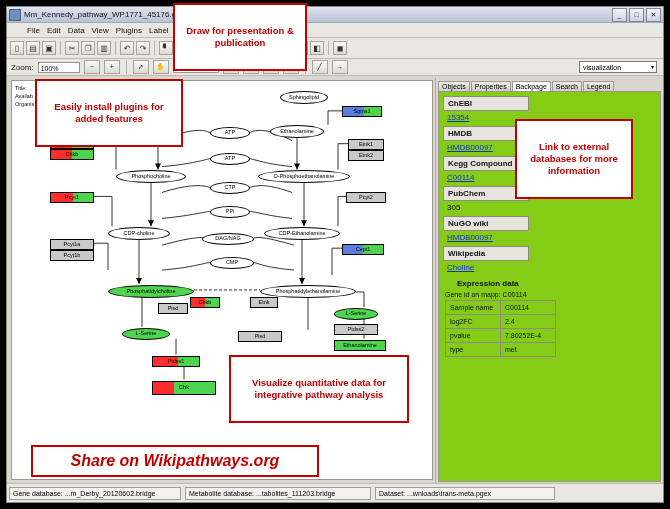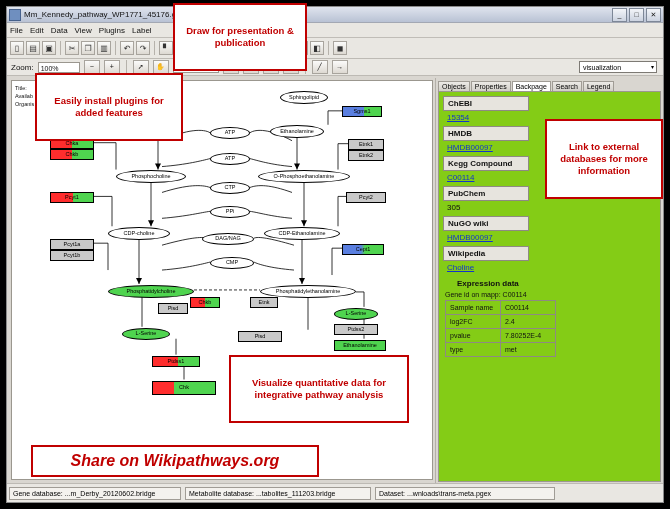--- a/index.html
+++ b/index.html
@@ -17,21 +17,21 @@
     border-bottom:1px solid #a3a8b3;display:flex;align-items:center;
     font-size:8px;color:#111;padding:0 2px;box-sizing:border-box;
   }
   .titlebar .ticon{width:10px;height:10px;background:#6f8fbf;border:1px solid #46618c;margin-right:3px;}
   .titlebar .ttext{flex:1;white-space:nowrap;overflow:hidden;}
   .winbtns{display:flex;gap:2px;}
   .winbtn{width:13px;height:12px;border:1px solid #7d8797;background:linear-gradient(#f3f5f9,#ccd3e0);
     font-size:7px;line-height:11px;text-align:center;color:#222;}
   
   .menubar{height:14px;background:#e9e7e2;border-bottom:1px solid #c0bdb7;display:flex;align-items:center;
-    font-size:8px;color:#111;padding-left:3px;gap:7px;}
+    font-size:8px;color:#111;padding-left:20px;gap:7px;}
   
   .toolbar{height:20px;background:#e9e7e2;border-bottom:1px solid #bdbab4;display:flex;align-items:center;
     padding:0 3px;gap:2px;}
   .tb{width:14px;height:14px;border:1px solid #a8a49d;background:linear-gradient(#fbfbfa,#ddd9d2);
     display:flex;align-items:center;justify-content:center;font-size:8px;color:#333;box-sizing:border-box;}
   .tsep{width:1px;height:14px;background:#b6b2ab;margin:0 2px;}
   
   .zoombar{height:16px;background:#e9e7e2;border-bottom:1px solid #bdbab4;display:flex;align-items:center;
     font-size:8px;padding:0 4px;gap:4px;color:#111;}
   .zoomfield{width:42px;height:11px;border:1px solid #9b978f;background:#fff;font-size:7px;line-height:11px;padding-left:2px;box-sizing:border-box;}
@@ -320,18 +320,18 @@
     </div>
   </div>
 
   <div class="status">
     <div class="statusfield" style="width:172px;">Gene database: ...m_Derby_20120602.bridge</div>
     <div class="statusfield" style="width:186px;">Metabolite database: ...tabolites_111203.bridge</div>
     <div class="statusfield" style="width:180px;">Dataset: ...wnloads\trans-meta.pgex</div>
   </div>
 
   <div class="callout" style="left:166px;top:-4px;width:134px;">Draw for presentation &amp; publication</div>
-  <div class="callout" style="left:28px;top:66px;width:148px;">Easily install plugins for added features</div>
-  <div class="callout" style="left:538px;top:112px;width:118px;">Link  to external databases  for more information</div>
+  <div class="callout" style="left:28px;top:72px;width:148px;">Easily install plugins for added features</div>
+  <div class="callout" style="left:508px;top:112px;width:118px;">Link  to external databases  for more information</div>
   <div class="callout" style="left:222px;top:348px;width:180px;">Visualize quantitative data  for integrative pathway analysis</div>
   <div class="share">Share on Wikipathways.org</div>
 
 </div>
 
 </body></html>

